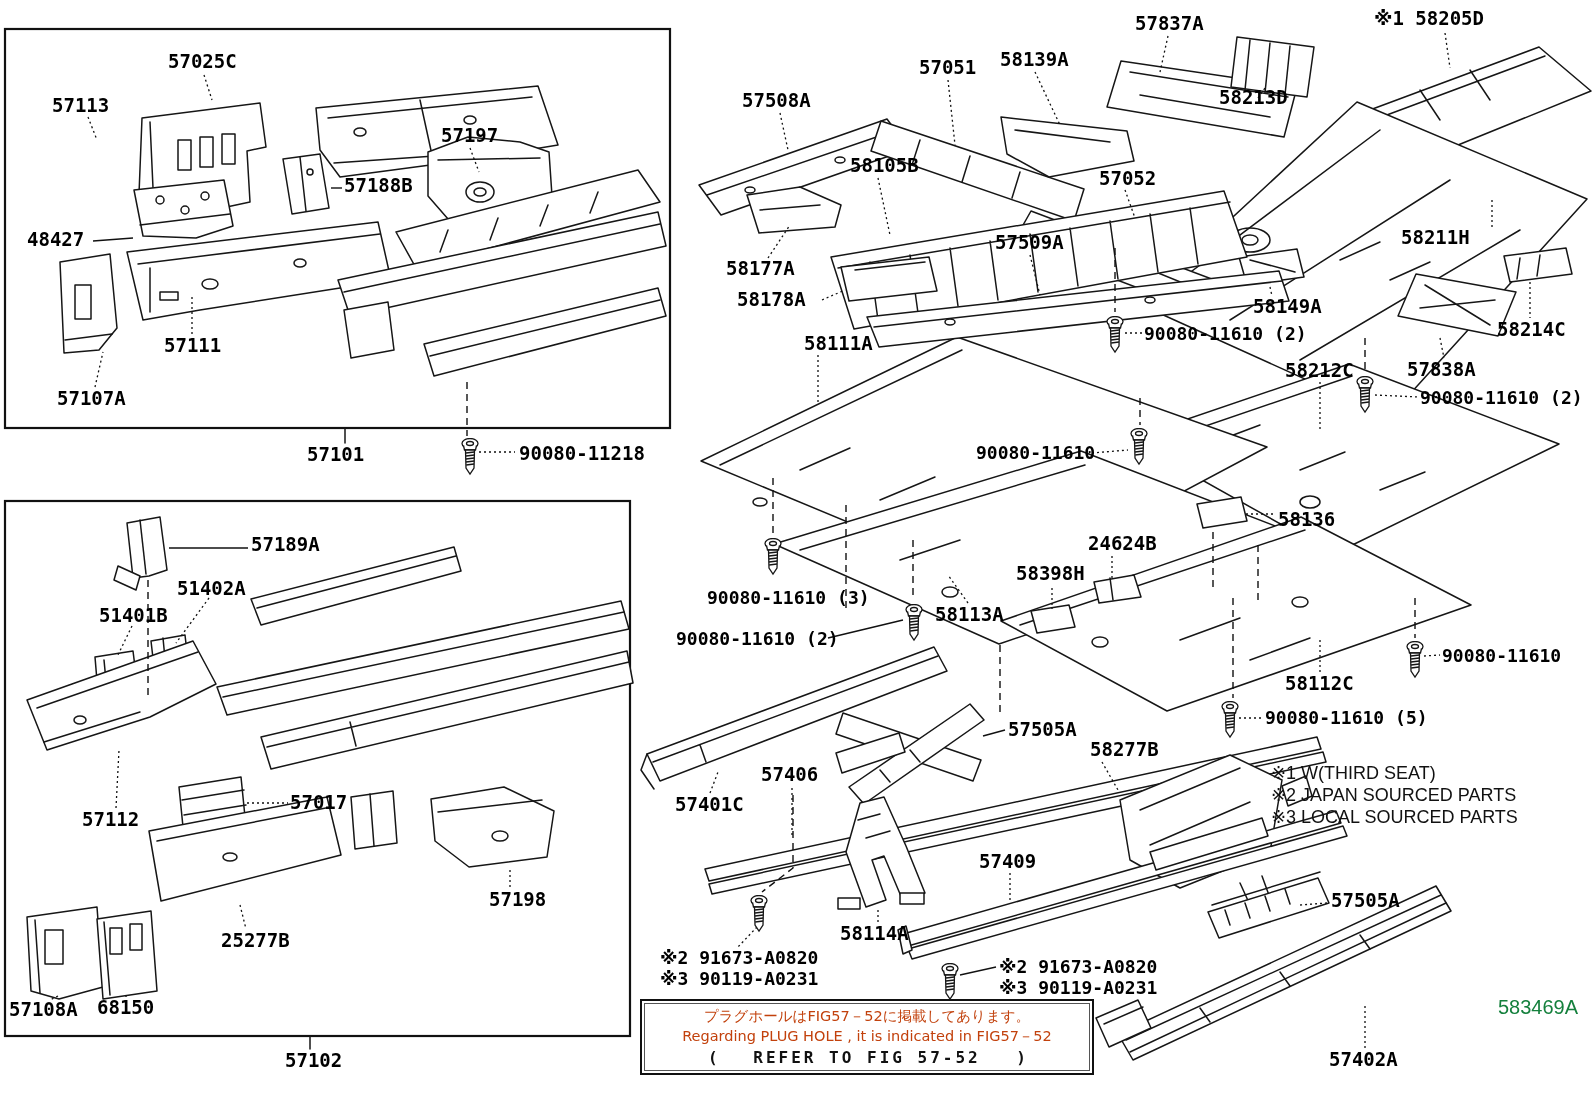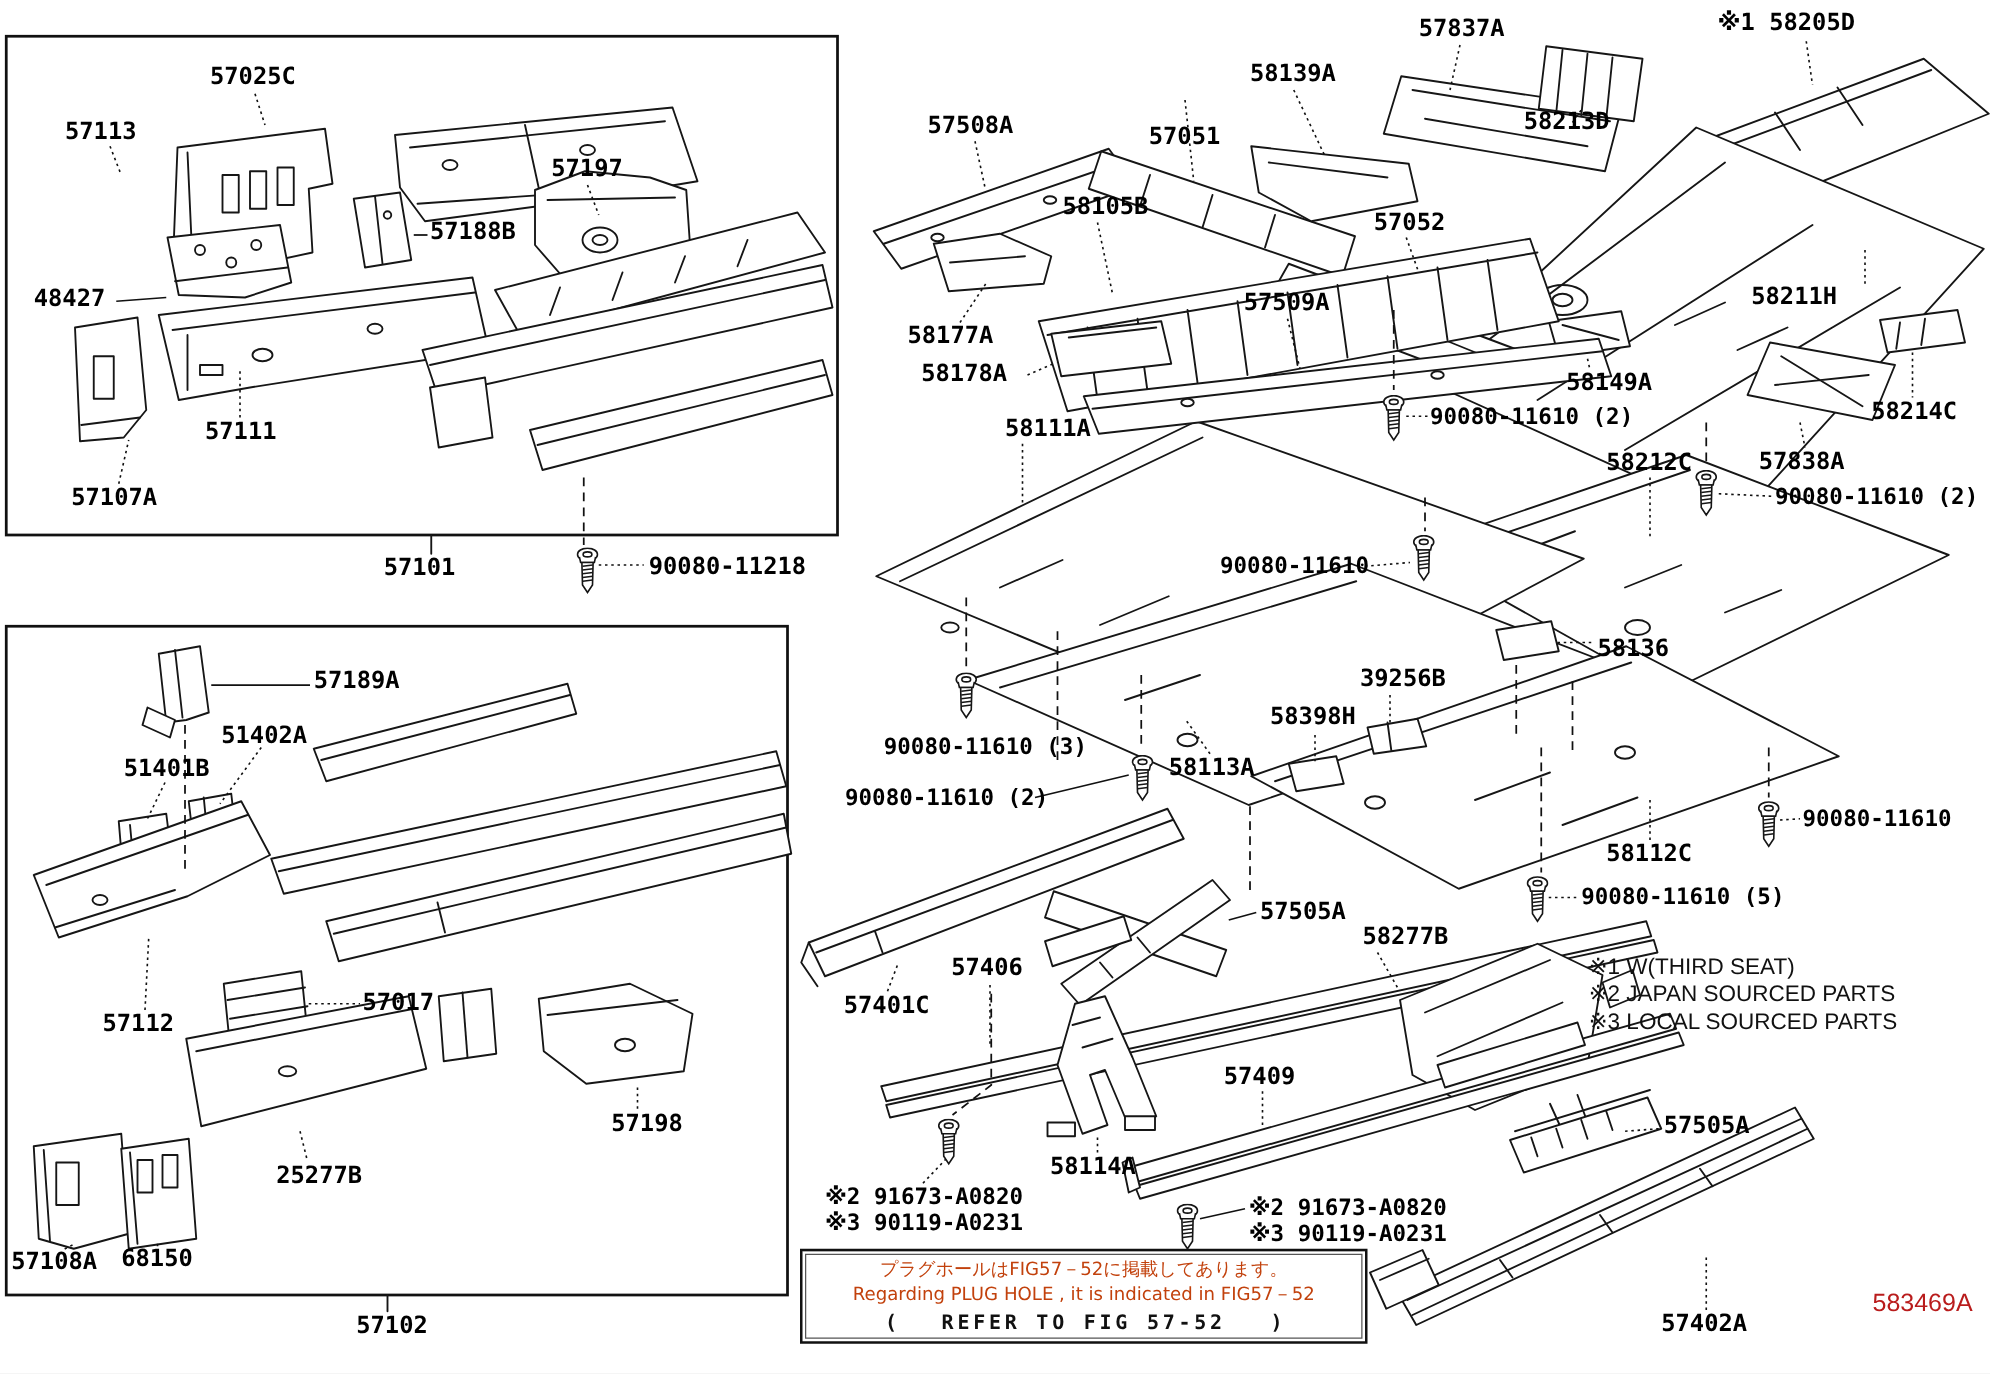--- a/index.html
+++ b/index.html
@@ -4,21 +4,21 @@
 <style>
   html,body{margin:0;padding:0;background:#e8e8e8;}
   #canvas{position:relative;width:1592px;height:1099px;background:#ffffff;overflow:hidden;
           font-family:"DejaVu Sans Mono","DejaVu Sans",monospace;}
   #art{position:absolute;left:0;top:0;}
   .part-label{position:absolute;font-weight:700;font-size:19px;line-height:1;color:#000;
               white-space:pre;font-family:"DejaVu Sans Mono","DejaVu Sans",monospace;}
   .part-label.sm{font-size:18px;}
   .legend-line{position:absolute;font:400 18px "Liberation Sans","DejaVu Sans",sans-serif;
                color:#111;white-space:pre;line-height:1;}
-  #figure-code{position:absolute;left:1498px;top:1032px;font:400 20px "Liberation Sans","DejaVu Sans",sans-serif;color:#b91c1c;}
+  #figure-code{position:absolute;left:1498px;top:996px;font:400 20px "Liberation Sans","DejaVu Sans",sans-serif;color:#15803d;}
   #note-box{position:absolute;left:640px;top:999px;width:450px;height:72px;border:2px solid #111;
             box-shadow:inset 0 0 0 2px #fff,inset 0 0 0 3px #555;
             display:flex;flex-direction:column;justify-content:center;gap:1px;}
   .nb-line{font:400 14.5px "DejaVu Sans","Liberation Sans",sans-serif;color:#c2410c;text-align:center;line-height:1.35;}
   .nb-refer{display:flex;justify-content:space-between;align-items:center;padding:0 66px;
             font:700 16px "DejaVu Sans Mono",monospace;color:#111;line-height:1.2;}
   .nb-refer .mid{letter-spacing:3px;}
 </style>
 </head>
 <body>
@@ -423,21 +423,21 @@
       <div class="part-label" style="left: 177px; top: 579px;">51402A</div>
       <div class="part-label" style="left: 99px; top: 606px;">51401B</div>
       <div class="part-label" style="left: 82px; top: 810px;">57112</div>
       <div class="part-label" style="left: 290px; top: 793px;">57017</div>
       <div class="part-label" style="left: 221px; top: 931px;">25277B</div>
       <div class="part-label" style="left: 489px; top: 890px;">57198</div>
       <div class="part-label" style="left: 9px; top: 1000px;">57108A</div>
       <div class="part-label" style="left: 97px; top: 998px;">68150</div>
       <div class="part-label" style="left: 285px; top: 1051px;">57102</div>
       <div class="part-label" style="left: 742px; top: 91px;">57508A</div>
-      <div class="part-label" style="left: 919px; top: 58px; margin-top: 42px;">57051</div>
+      <div class="part-label" style="left: 919px; top: 58px;">57051</div>
       <div class="part-label" style="left: 1000px; top: 50px;">58139A</div>
       <div class="part-label" style="left: 850px; top: 156px;">58105B</div>
       <div class="part-label" style="left: 726px; top: 259px;">58177A</div>
       <div class="part-label" style="left: 737px; top: 290px;">58178A</div>
       <div class="part-label" style="left: 995px; top: 233px;">57509A</div>
       <div class="part-label" style="left: 1135px; top: 14px;">57837A</div>
       <div class="part-label" style="left: 1219px; top: 88px;">58213D</div>
       <div class="part-label" style="left: 1374px; top: 9px;">※1 58205D</div>
       <div class="part-label" style="left: 1099px; top: 169px;">57052</div>
       <div class="part-label" style="left: 1401px; top: 228px;">58211H</div>
@@ -445,21 +445,21 @@
       <div class="part-label" style="left: 1497px; top: 320px;">58214C</div>
       <div class="part-label sm" style="left: 1144px; top: 325px;">90080-11610 (2)</div>
       <div class="part-label" style="left: 1407px; top: 360px;">57838A</div>
       <div class="part-label sm" style="left: 1420px; top: 389px;">90080-11610 (2)</div>
       <div class="part-label" style="left: 1285px; top: 361px;">58212C</div>
       <div class="part-label" style="left: 804px; top: 334px;">58111A</div>
       <div class="part-label sm" style="left: 976px; top: 444px;">90080-11610</div>
       <div class="part-label sm" style="left: 707px; top: 589px;">90080-11610 (3)</div>
       <div class="part-label" style="left: 935px; top: 605px;">58113A</div>
       <div class="part-label sm" style="left: 676px; top: 630px;">90080-11610 (2)</div>
-      <div class="part-label" style="left: 1088px; top: 534px;">39256B</div>
+      <div class="part-label" style="left: 1088px; top: 534px;">24624B</div>
       <div class="part-label" style="left: 1016px; top: 564px;">58398H</div>
       <div class="part-label" style="left: 1278px; top: 510px;">58136</div>
       <div class="part-label" style="left: 1285px; top: 674px;">58112C</div>
       <div class="part-label sm" style="left: 1442px; top: 647px;">90080-11610</div>
       <div class="part-label sm" style="left: 1265px; top: 709px;">90080-11610 (5)</div>
       <div class="part-label" style="left: 1008px; top: 720px;">57505A</div>
       <div class="part-label" style="left: 1090px; top: 740px;">58277B</div>
       <div class="part-label" style="left: 761px; top: 765px;">57406</div>
       <div class="part-label" style="left: 675px; top: 795px;">57401C</div>
       <div class="part-label" style="left: 979px; top: 852px;">57409</div>

